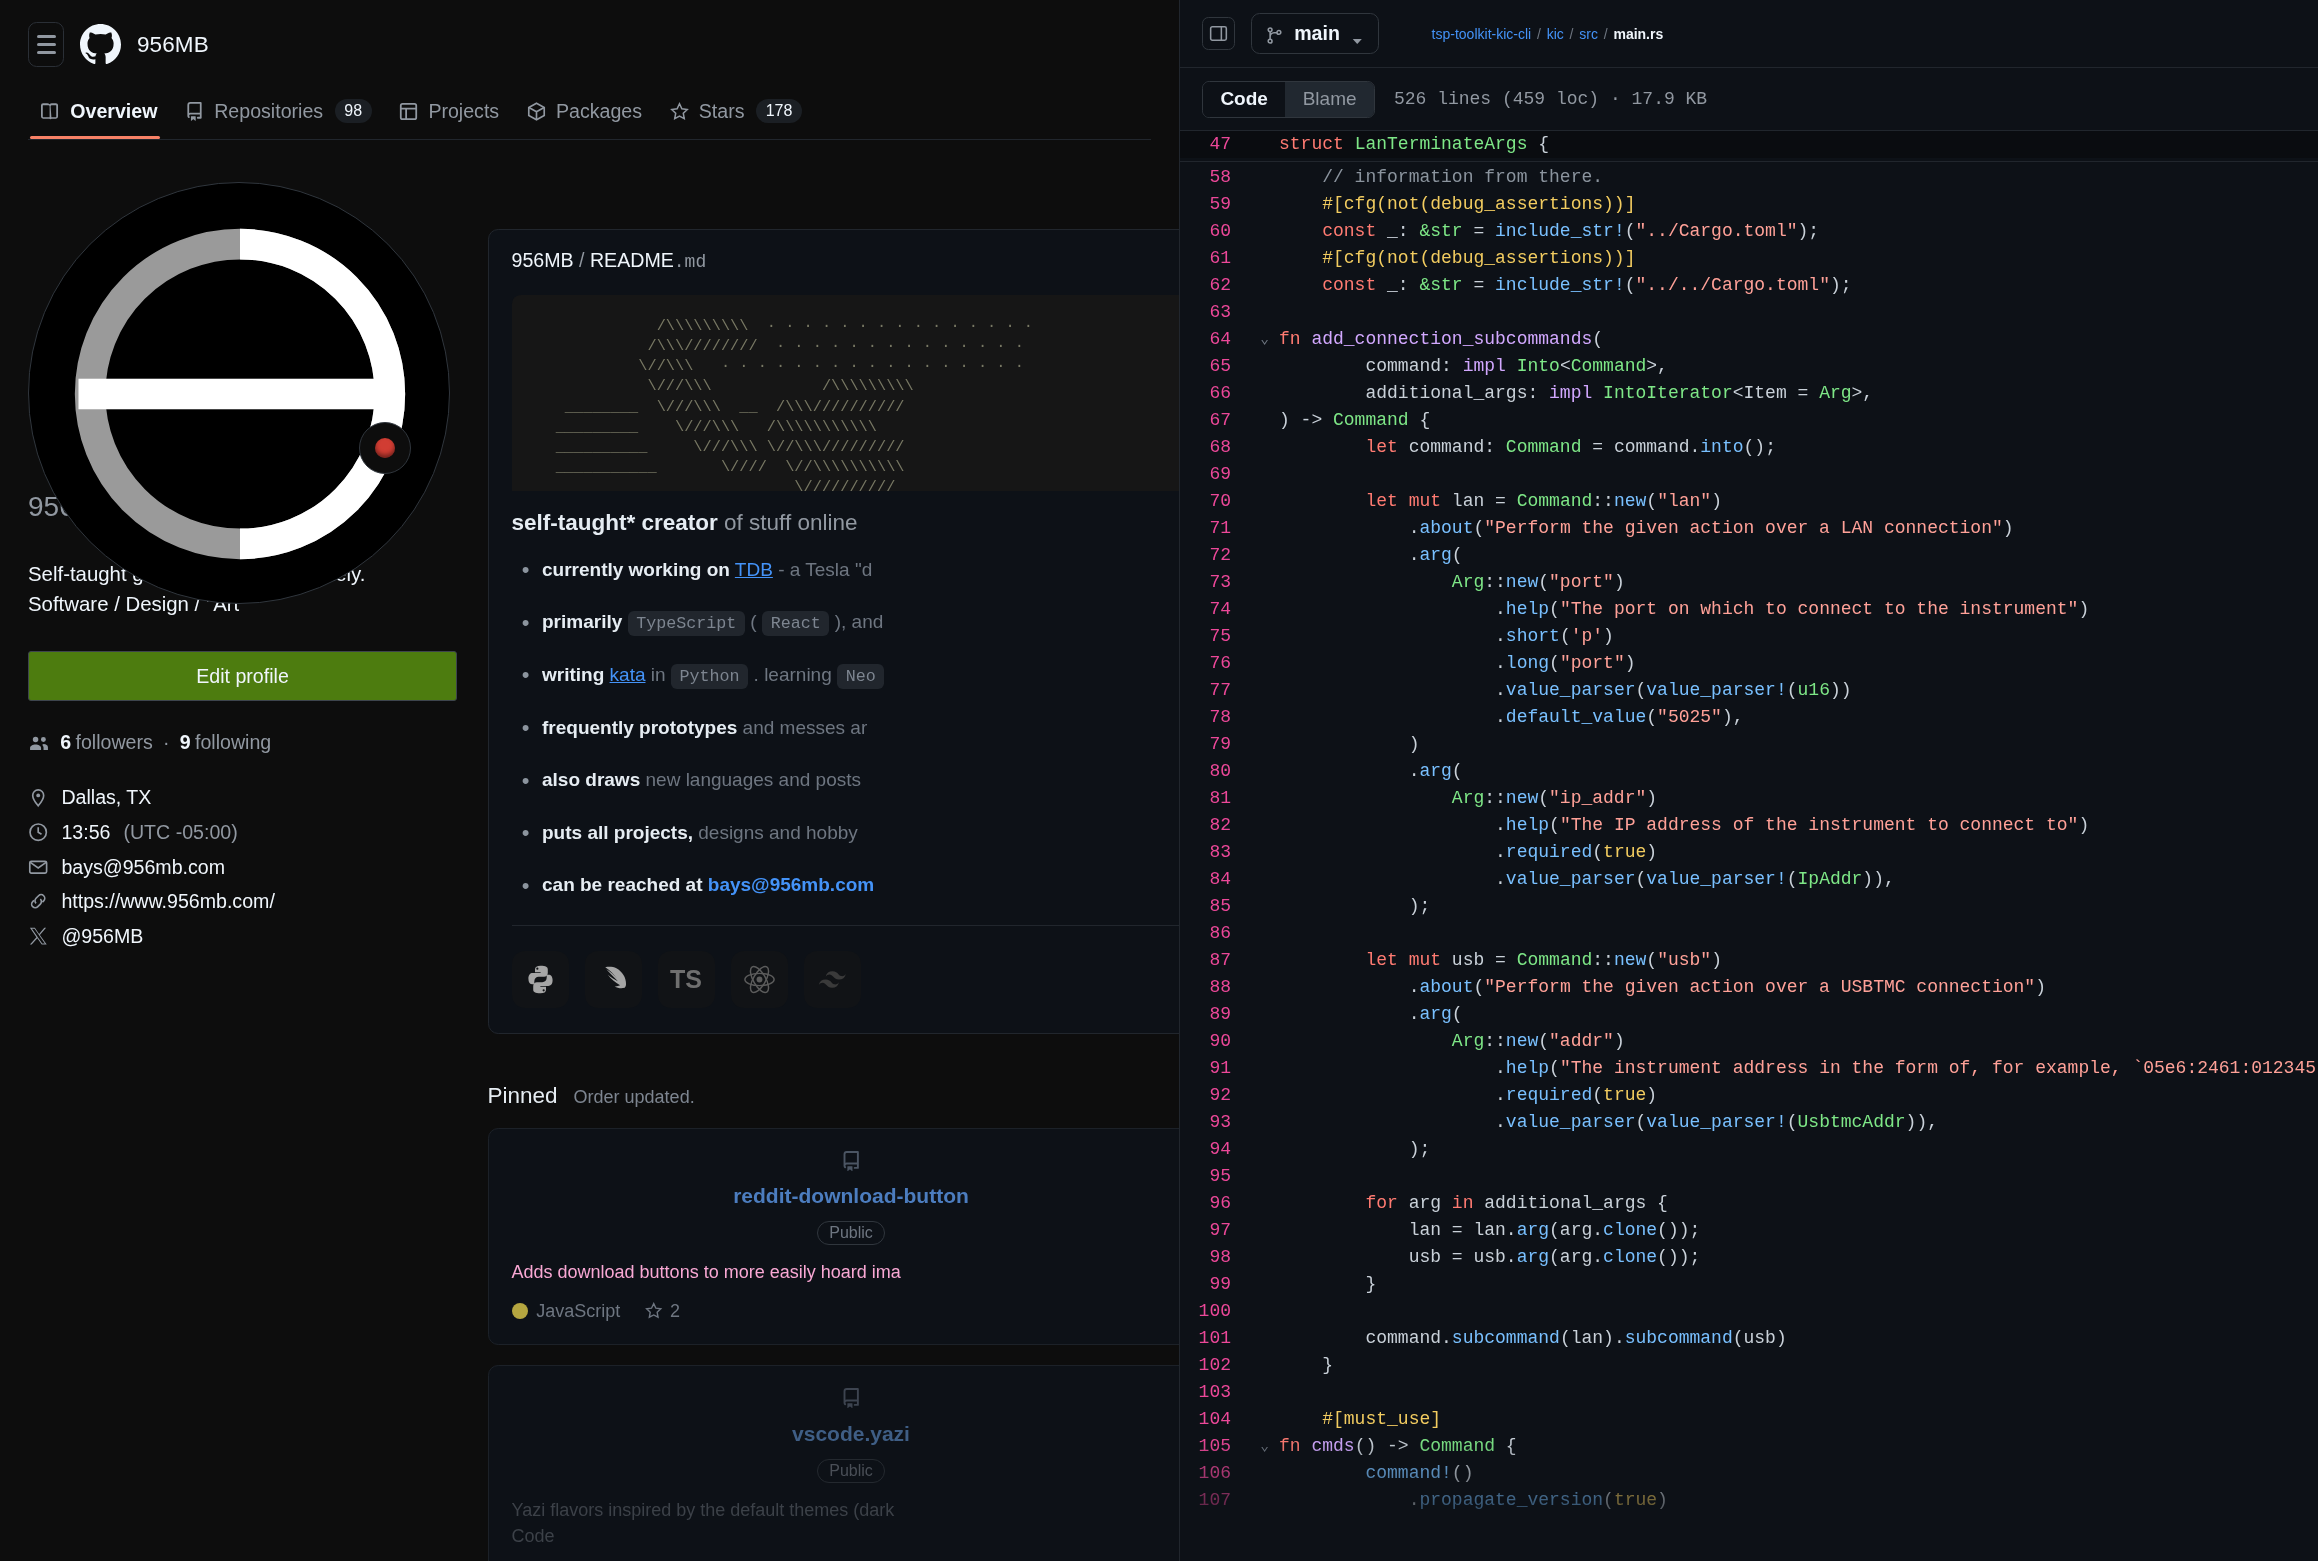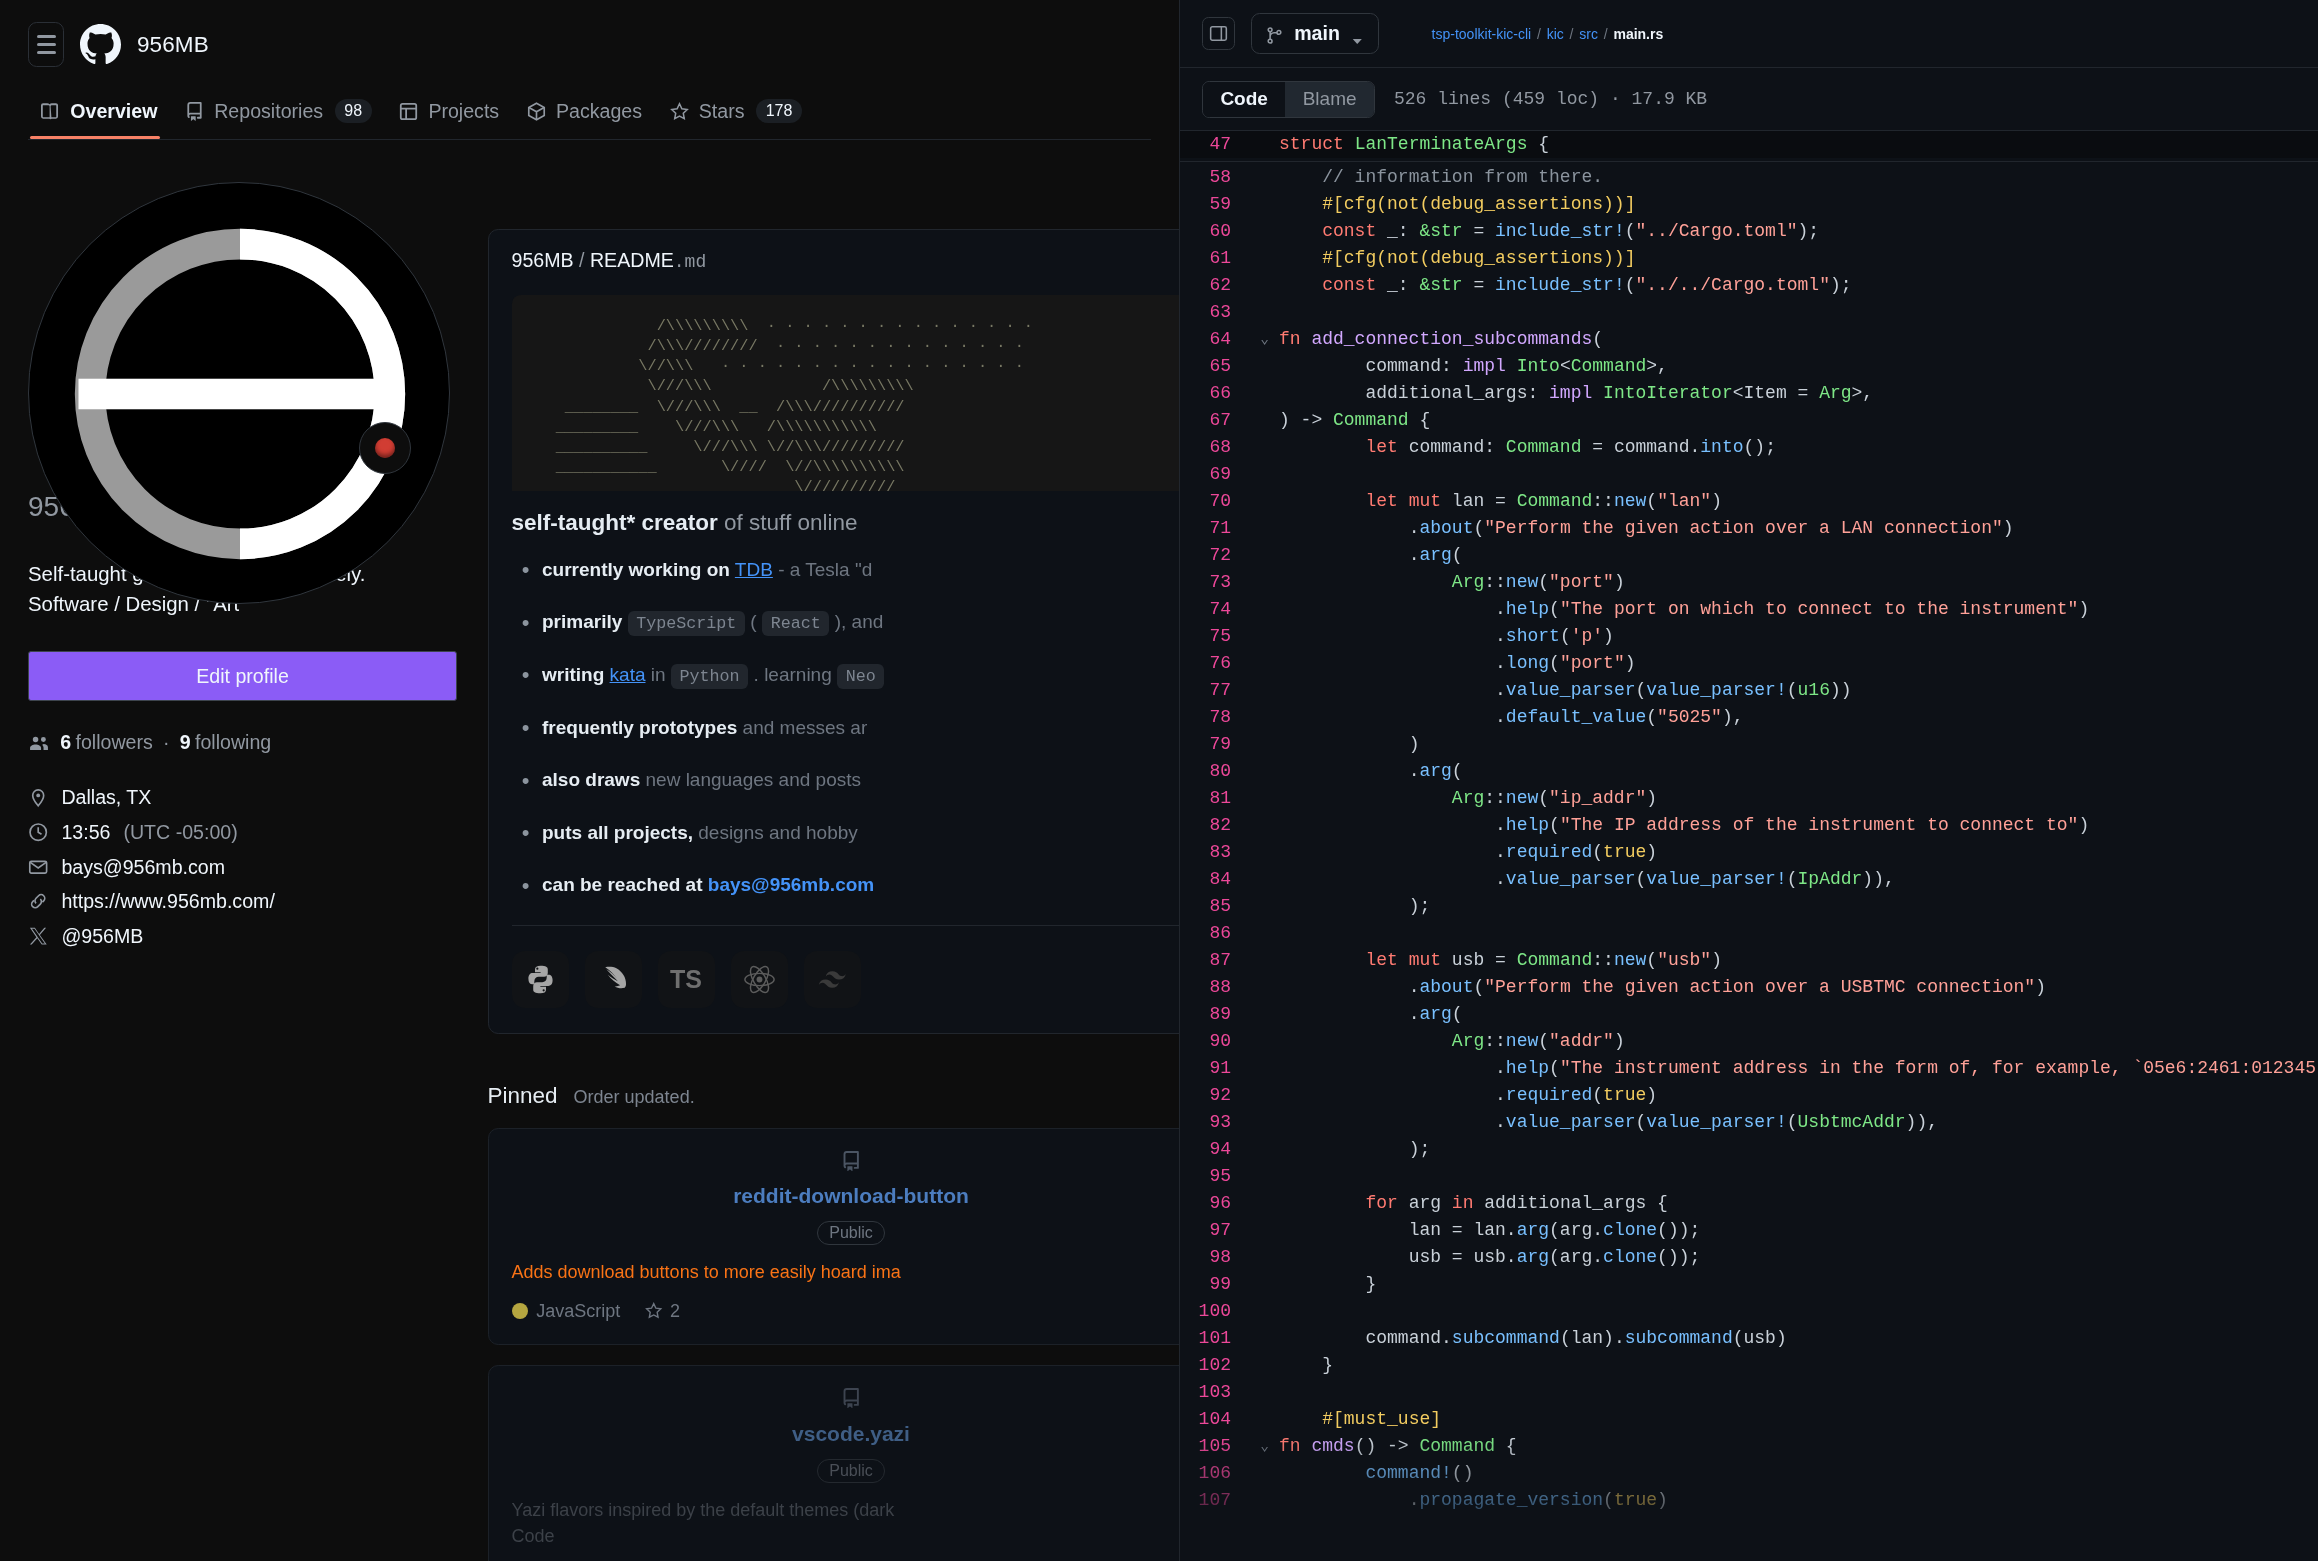--- a/index.html
+++ b/index.html
@@ -64,21 +64,21 @@
     display:flex; align-items:center; justify-content:center;
   }
   .status-dot i { width: 20.4px; height: 20.4px; border-radius: 50%; background: #d13d33; display:block;
      box-shadow: inset 0 -2.9px 4.4px rgba(0,0,0,.45); }
 
   .prof-name { font-size: 38px; font-weight: 700; color: #f0f6fc; line-height: 1.15; margin-top: 161px; }
   .prof-handle { font-size: 28px; color: #9198a1; font-weight: 300; line-height: 1.3; margin-top: 1.5px; }
   .prof-bio { font-size: 20.4px; color: #f0f6fc; line-height: 1.45; margin-top: 35px; }
   .edit-btn {
     display:block; width: 100%; margin-top: 32px; padding: 12.4px 0;
-    background: #8b5cf6; border: 0.7px solid #3d444d; border-radius: 3px;
+    background: #4d7c0f; border: 0.7px solid #3d444d; border-radius: 3px;
     color: #f0f6fc; font-size: 19.6px; text-align:center; font-family: inherit;
   }
   .followers { display:flex; align-items:center; gap: 10.2px; margin-top: 30.5px; font-size: 19.6px; color:#9198a1; }
   .followers b { color: #f0f6fc; font-weight: 600; }
   .meta { margin-top: 32px; display:flex; flex-direction: column; gap: 11.6px; }
   .meta-row { display:flex; align-items:center; gap: 13px; font-size: 19.6px; color: #f0f6fc; }
   .meta-row .ic { width: 20.4px; height: 20.4px; flex: 0 0 auto; }
   .meta-row .muted { color: #9198a1; }
 
   
@@ -130,21 +130,21 @@
   .pin-card {
     border: 0.7px solid #1c2128; border-radius: 10.2px; padding: 22px 23px;
     margin-bottom: 20.4px; background: #0d1117;
   }
   .pin-top { display:flex; align-items:center; gap: 13px; flex-direction: column; }
   .pin-name { font-size: 21px; color: #4c7dbf; font-weight: 600; }
   .pin-badge {
     font-size: 16px; color:#6e7681; border:0.7px solid #30363d;
     border-radius: 14.5px; padding: 2.2px 11.6px;
   }
-  .pin-desc { font-size: 18px; color: #f97316; margin-top: 14.5px; line-height: 1.4; }
+  .pin-desc { font-size: 18px; color: #f9a8d4; margin-top: 14.5px; line-height: 1.4; }
   .pin-foot { display:flex; align-items:center; gap: 25px; margin-top: 16px; font-size: 18px; color:#6e7681; }
   .lang-dot { width: 16px; height: 16px; border-radius: 50%; display:inline-block; margin-right: 8.7px; vertical-align:-1.5px; }
 
   
   .code {
     width: 1139px; height: 1561px; background: #0d1117;
     border-left: 0.7px solid #21262d; display: flex; flex-direction: column;
     overflow: hidden; position: relative;
   }
   .code-top {

